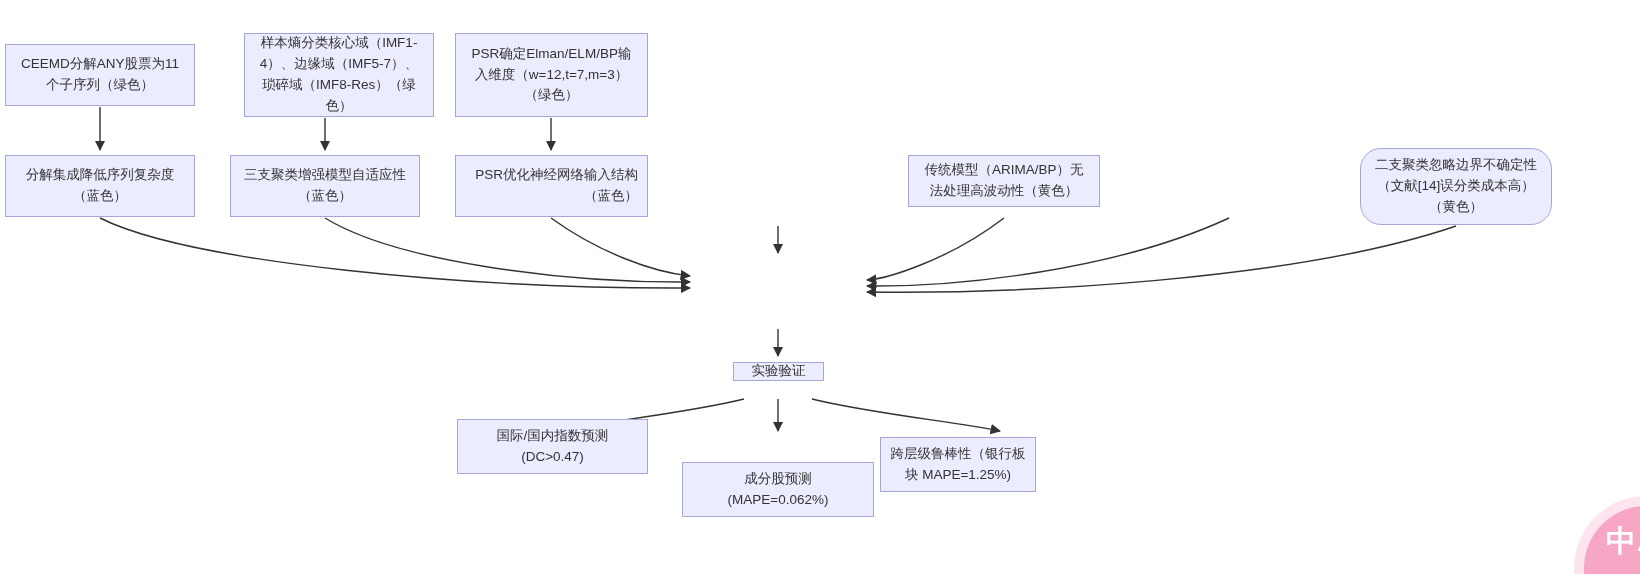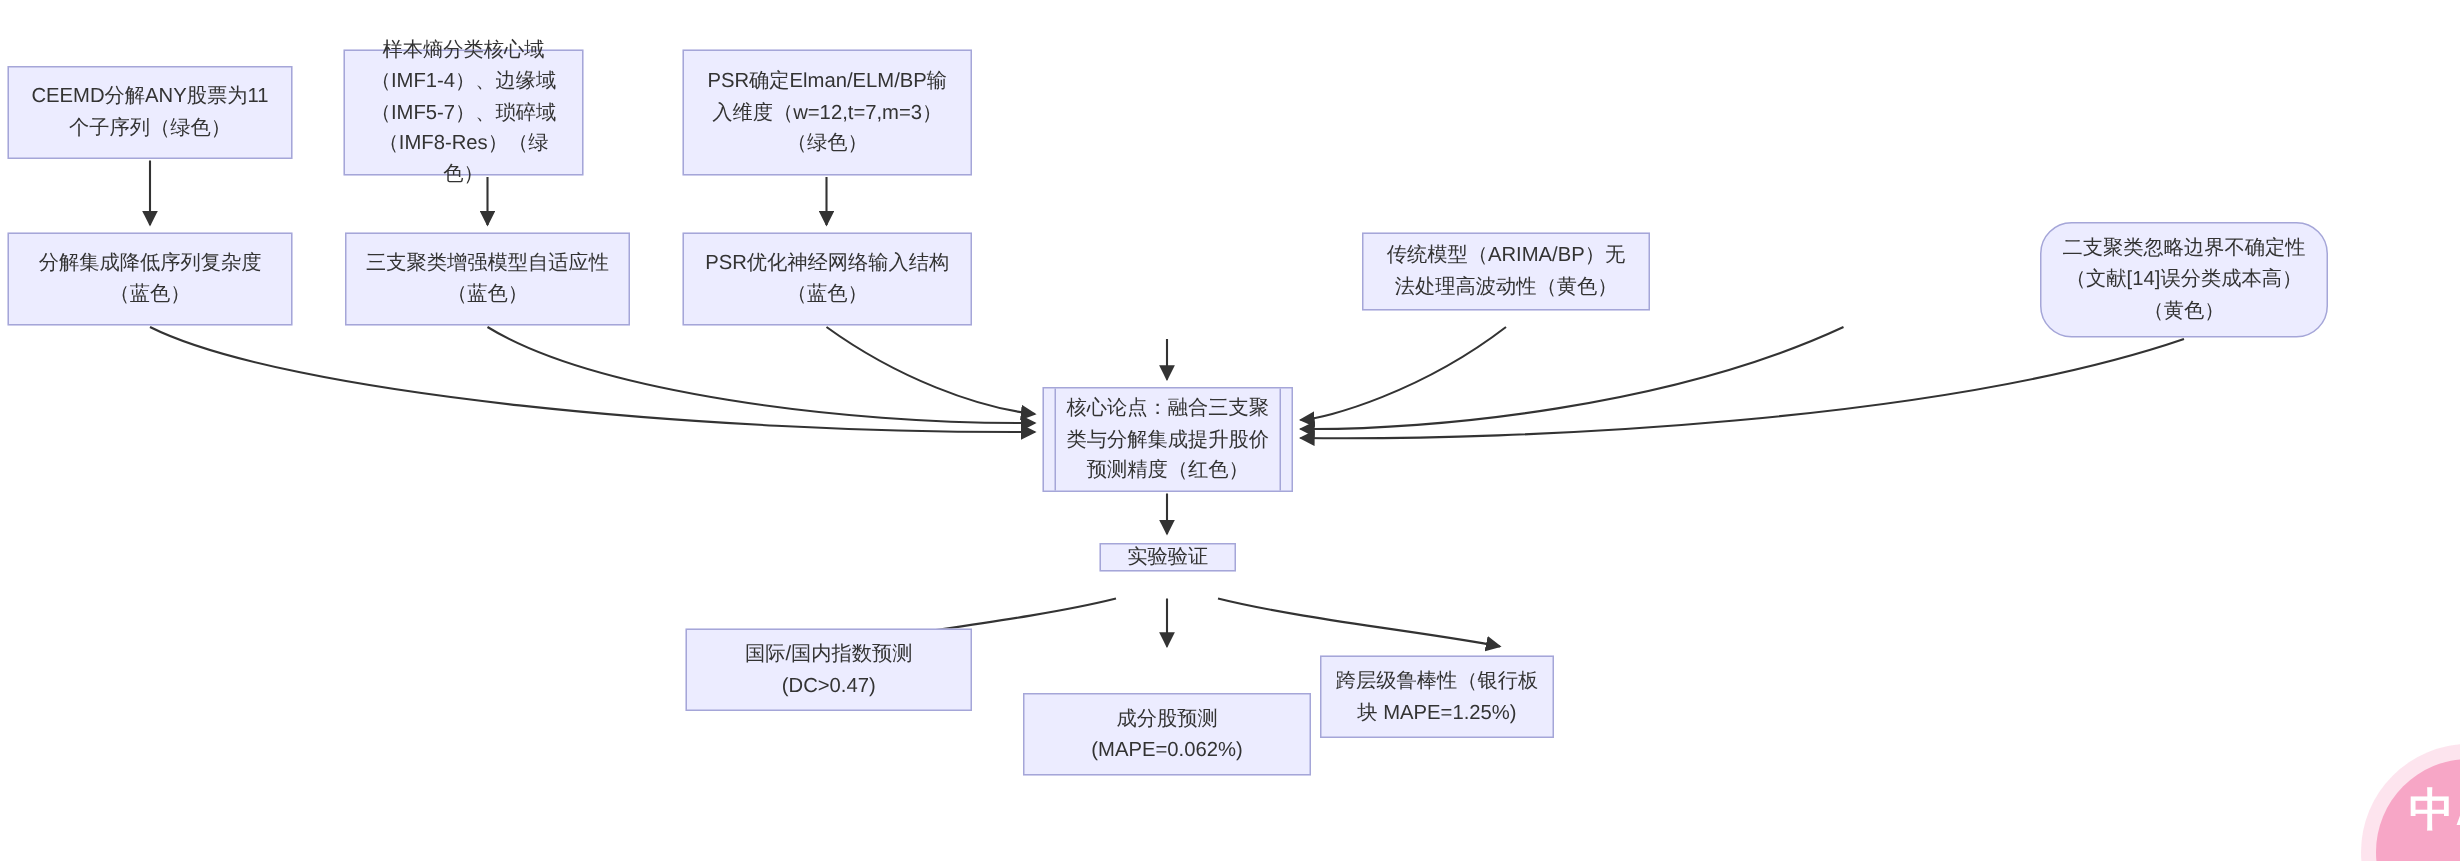--- a/index.html
+++ b/index.html
@@ -37,25 +37,25 @@
     position: absolute;
     top: 0; bottom: 0;
     width: 1px;
     background: #A5A6D8;
   }
   .node--subroutine::before { left: 7px; }
   .node--subroutine::after  { right: 7px; }
 
   
   .n-a { left: 5px;    top: 44px;  width: 190px; height: 62px; }
-  .n-b { left: 229px;  top: 33px;  width: 160px; height: 84px; }
+  .n-b { left: 244px;  top: 33px;  width: 190px; height: 84px; }
   .n-c { left: 455px;  top: 33px;  width: 193px; height: 84px; }
   .n-d { left: 5px;    top: 155px; width: 190px; height: 62px; }
   .n-e { left: 230px;  top: 155px; width: 190px; height: 62px; }
-  .n-f { left: 455px;  top: 155px; width: 193px; height: 62px; }
+  .n-f { left: 455px;  top: 155px; width: 193px; height: 62px; text-align: right; }
   .n-g { left: 682px;  top: 148px; width: 192px; height: 77px; }
   .n-h { left: 908px;  top: 155px; width: 192px; height: 52px; }
   .n-i { left: 1133px; top: 155px; width: 192px; height: 62px; }
   .n-j { left: 1360px; top: 148px; width: 192px; height: 77px; border-radius: 21px; }
   .n-k { left: 695px;  top: 258px; width: 167px; height: 70px; padding: 5px 14px; }
   .n-l { left: 733px;  top: 362px; width: 91px;  height: 19px; }
   .n-m { left: 457px;  top: 419px; width: 191px; height: 55px; }
   .n-n { left: 682px;  top: 437px; width: 192px; height: 55px; margin-top: 25px; }
   .n-o { left: 880px;  top: 437px; width: 156px; height: 55px; }
 
@@ -127,23 +127,20 @@
     </div>
   <div class="node n-f">
       <span>PSR优化神经网络输入结构（蓝色）</span>
     </div>
   <div class="node n-h">
       <span>传统模型（ARIMA/BP）无法处理高波动性（黄色）</span>
     </div>
   <div class="node n-j">
       <span>二支聚类忽略边界不确定性（文献[14]误分类成本高）（黄色）</span>
     </div>
-  <div class="node n-k node--subroutine">
-      <span>核心论点：融合三支聚类与分解集成提升股价预测精度（红色）</span>
-    </div>
   <div class="node n-l">
       <span>实验验证</span>
     </div>
   <div class="node n-m">
       <span>国际/国内指数预测 (DC&gt;0.47)</span>
     </div>
   <div class="node n-n">
       <span>成分股预测 (MAPE=0.062%)</span>
     </div>
   <div class="node n-o">

